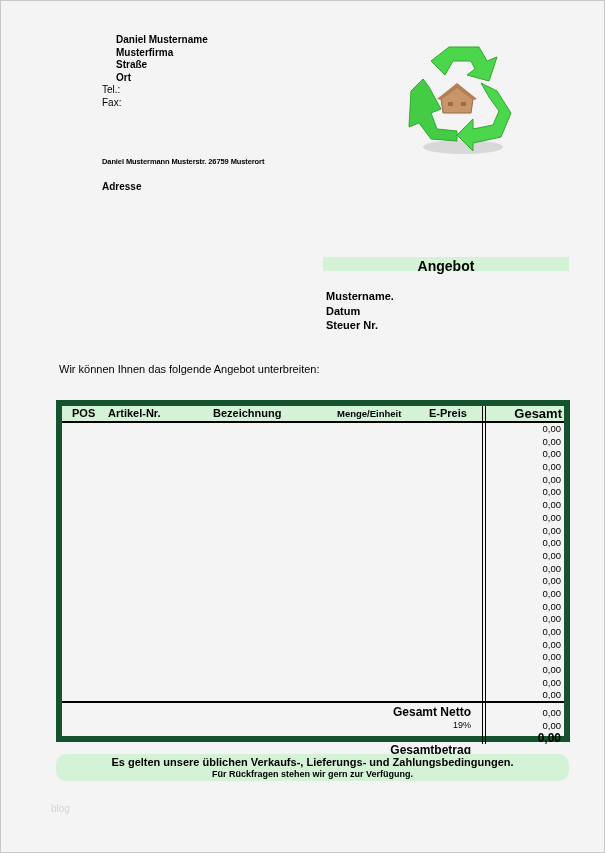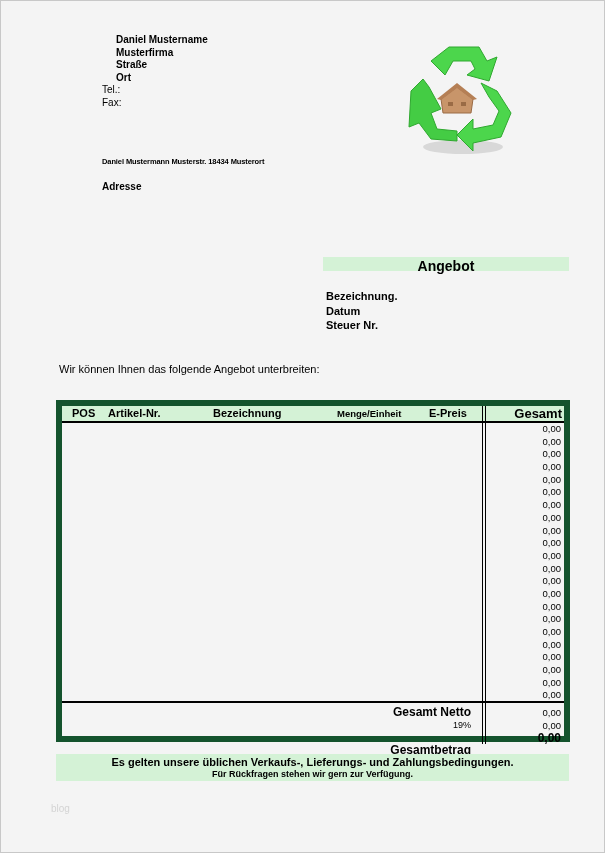--- a/index.html
+++ b/index.html
@@ -16,21 +16,21 @@
   .intro { left:58px; top:362px; font-size:11px; }
   .table { left:55px; top:399px; width:514px; height:342px; border:6px solid #14532d; box-sizing:border-box; }
   .thead { position:absolute; left:0; top:0; width:100%; height:15px; background:#d4f2d6; border-bottom:2px solid #000; box-sizing:content-box; font-weight:bold; font-size:11px; line-height:15px; }
   .thead span { position:absolute; top:0; }
   .vline { position:absolute; top:0; width:1px; background:#000; }
   .rows { position:absolute; right:3px; top:17px; width:80px; font-size:9.5px; text-align:right; }
   .rows div { height:12.7px; line-height:12.7px; }
   .foot { position:absolute; left:0; top:295px; width:100%; border-top:2px solid #000; }
   .foot .lbl { position:absolute; right:93px; text-align:right; font-weight:bold; }
   .foot .val { position:absolute; right:3px; text-align:right; }
-  .terms { left:55px; top:753px; width:513px; height:27px; background:#d4f2d6; text-align:center; }
+  .terms { left:55px; top:753px; width:513px; height:27px; background:#d4f2d6; text-align:center;border-radius:10px; }
   .terms .l1 { font-size:11px; font-weight:bold; line-height:14px; padding-top:1px; }
   .terms .l2 { font-size:9px; font-weight:bold; line-height:11px; }
   .watermark { left:50px; top:802px; font-size:10px; color:#d4d4d4; }
 </style>
 </head>
 <body>
 
 <div class="page">
 
   <div class="abs sender">
@@ -52,27 +52,27 @@
 
       <path d="M80 44 L96 52 L110 74 L100 98 L72 104 L72 112 L56 96 L72 80 L72 90 L92 86 L98 72 L88 58 Z" fill="#4cd64c" stroke="#2fa82f" stroke-width="1"></path>
 
       <polygon points="40,60 56,48 72,60 70,74 42,74" fill="#c8956a" stroke="#9a6b45" stroke-width="1"></polygon>
       <polygon points="36,60 56,44 76,60 72,61 56,49 40,61" fill="#b57f55"></polygon>
       <rect x="47" y="63" width="5" height="4" fill="#9a6b45"></rect>
       <rect x="60" y="63" width="5" height="4" fill="#9a6b45"></rect>
     </svg>
   </div>
 
-  <div class="abs retline">Daniel Mustermann Musterstr. 18434 Musterort</div>
+  <div class="abs retline">Daniel Mustermann Musterstr. 26759 Musterort</div>
   <div class="abs adresse">Adresse</div>
 
   <div class="abs title-bar">Angebot</div>
 
   <div class="abs meta">
-    <div>Bezeichnung.</div>
+    <div>Mustername.</div>
     <div>Datum</div>
     <div>Steuer Nr.</div>
   </div>
 
   <div class="abs intro">Wir können Ihnen das folgende Angebot unterbreiten:</div>
 
   <div class="abs table">
     <div class="thead">
       <span style="left:10px">POS</span>
       <span style="left:46px">Artikel-Nr.</span>

